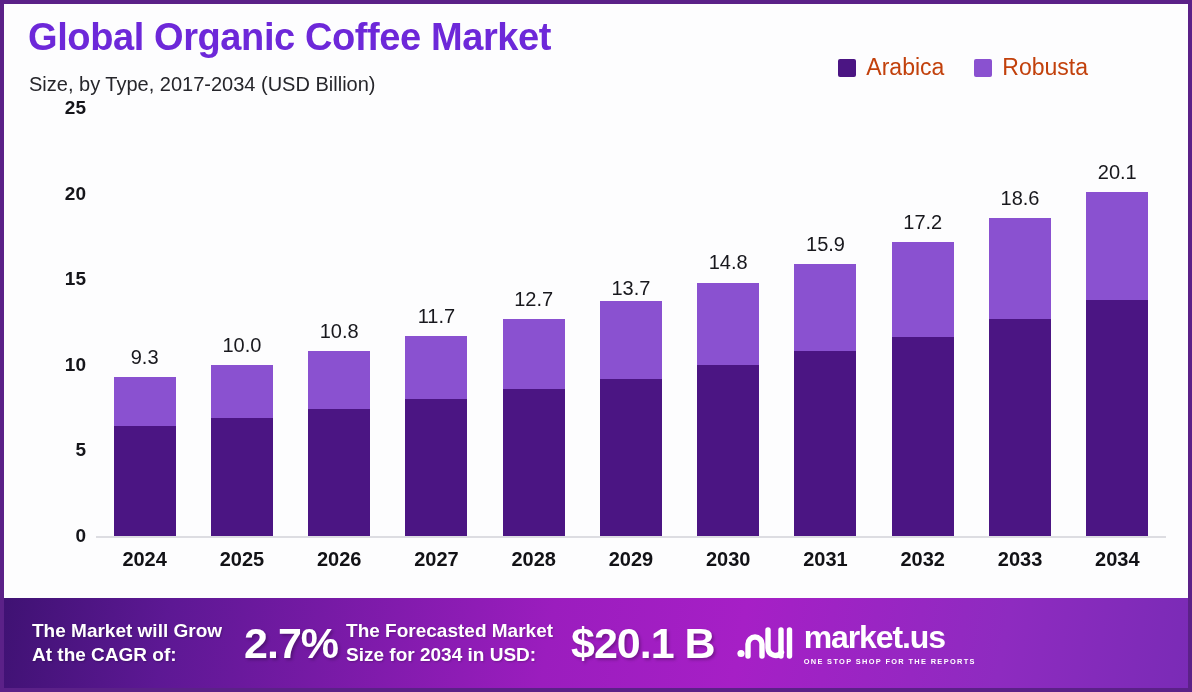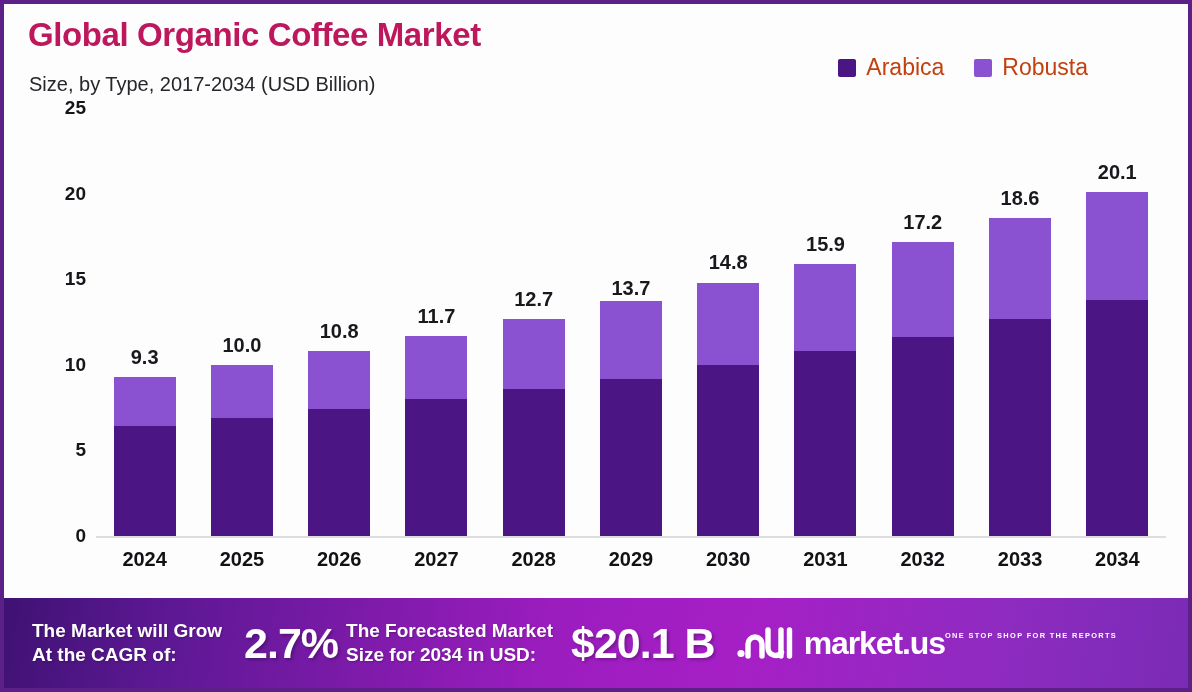--- a/index.html
+++ b/index.html
@@ -14,21 +14,21 @@
     width: 1192px; height: 692px;
     border: 4px solid #5B2188;
     background: #FDFDFE;
     overflow: hidden;
   }
 
   
   .header { position: absolute; left: 0; top: 0; width: 1184px; height: 104px; }
   .title {
     position: absolute; left: 24px; top: 12px;
-    font-size: 33px; font-weight: bold; color: #be185d;
+    font-size: 38px; font-weight: bold; color: #6d28d9;
     letter-spacing: -0.4px;
   }
   .subtitle {
     position: absolute; left: 25px; top: 69px;
     font-size: 20px; color: #26262B; font-weight: 400;
   }
 
   
   .legend { position: absolute; right: 100px; top: 50px; display: flex; align-items: center; gap: 30px; }
   .legend-item { display: flex; align-items: center; gap: 10px; }
@@ -52,21 +52,21 @@
     width: 1070px; height: 428px;
     display: flex; align-items: flex-end; justify-content: space-around;
   }
   .bar-group {
     position: relative; width: 96px;
     display: flex; flex-direction: column; align-items: center;
     height: 100%; justify-content: flex-end;
   }
   .bar-value {
     position: absolute; width: 120px; text-align: center;
-    font-size: 20px; color: #18181D; font-weight: 700;
+    font-size: 20px; color: #18181D; font-weight: 400;
   }
   .bar-stack { width: 62px; display: flex; flex-direction: column; justify-content: flex-end; }
   .seg-robusta { width: 100%; background: #8A51D0; }
   .seg-arabica { width: 100%; background: #4B1583; }
   .x-labels {
     position: absolute; left: 92px; top: 440px; width: 1070px;
     display: flex; justify-content: space-around;
   }
   .x-label {
     width: 96px; text-align: center;
@@ -86,21 +86,21 @@
   .banner-cagr-label { margin-left: 28px; }
   .banner-big {
     color: #ffffff; font-weight: bold; font-size: 43px;
     letter-spacing: -1px; text-shadow: 2px 2px 3px rgba(0,0,0,0.25);
     margin-left: 22px;
   }
   .banner-fore-label { margin-left: 8px; }
   .banner-value { margin-left: 18px; }
   .logo { display: flex; align-items: center; margin-left: 22px; gap: 9px; }
   .logo-mark { width: 58px; height: 38px; }
-  .logo-text-wrap { display: flex; }
+  .logo-text-wrap { display: flex; flex-direction: column; }
   .logo-word { font-size: 32px; font-weight: bold; color: #ffffff; letter-spacing: -1.1px; line-height: 1; }
   .logo-tag { font-size: 7.4px; color: #ffffff; letter-spacing: 1.35px; margin-top: 4px; font-weight: bold; }
 </style>
 </head>
 <body>
 
 <div class="infographic">
 
   <div class="header">
     <div class="title">Global Organic Coffee Market</div>

